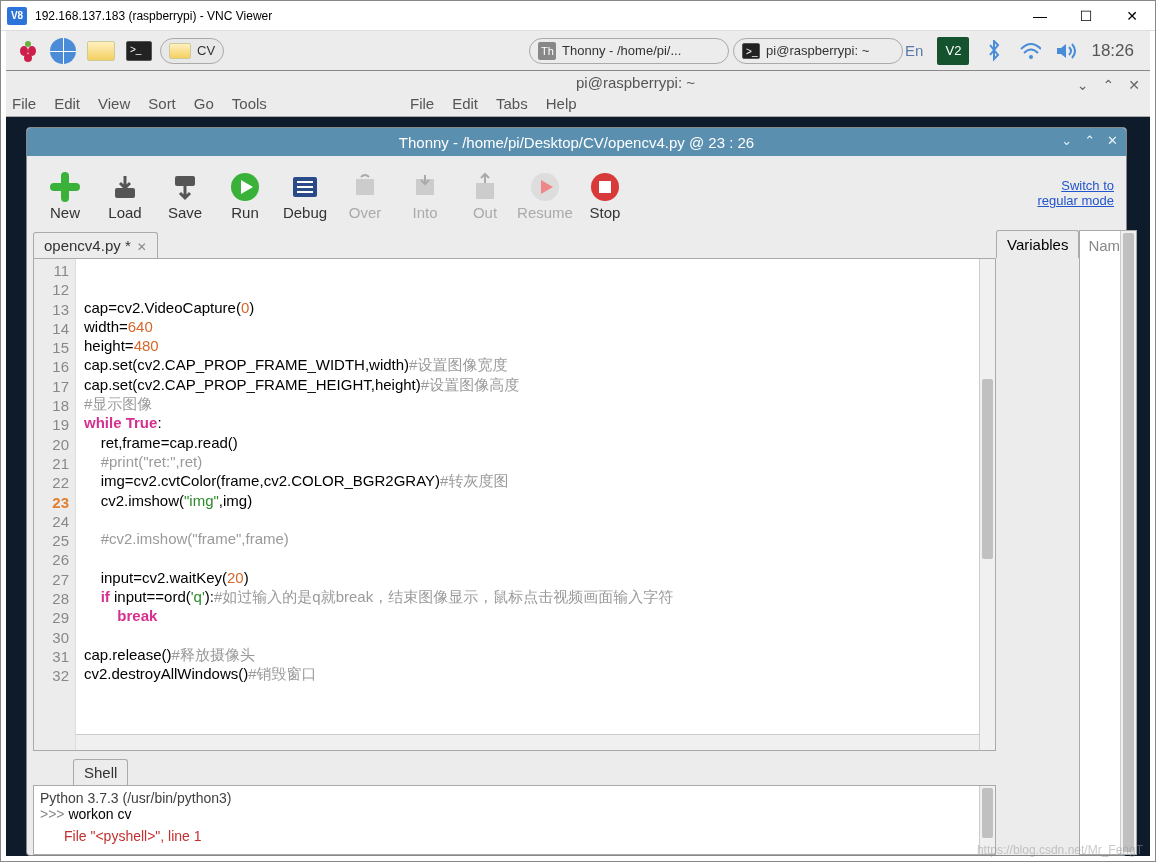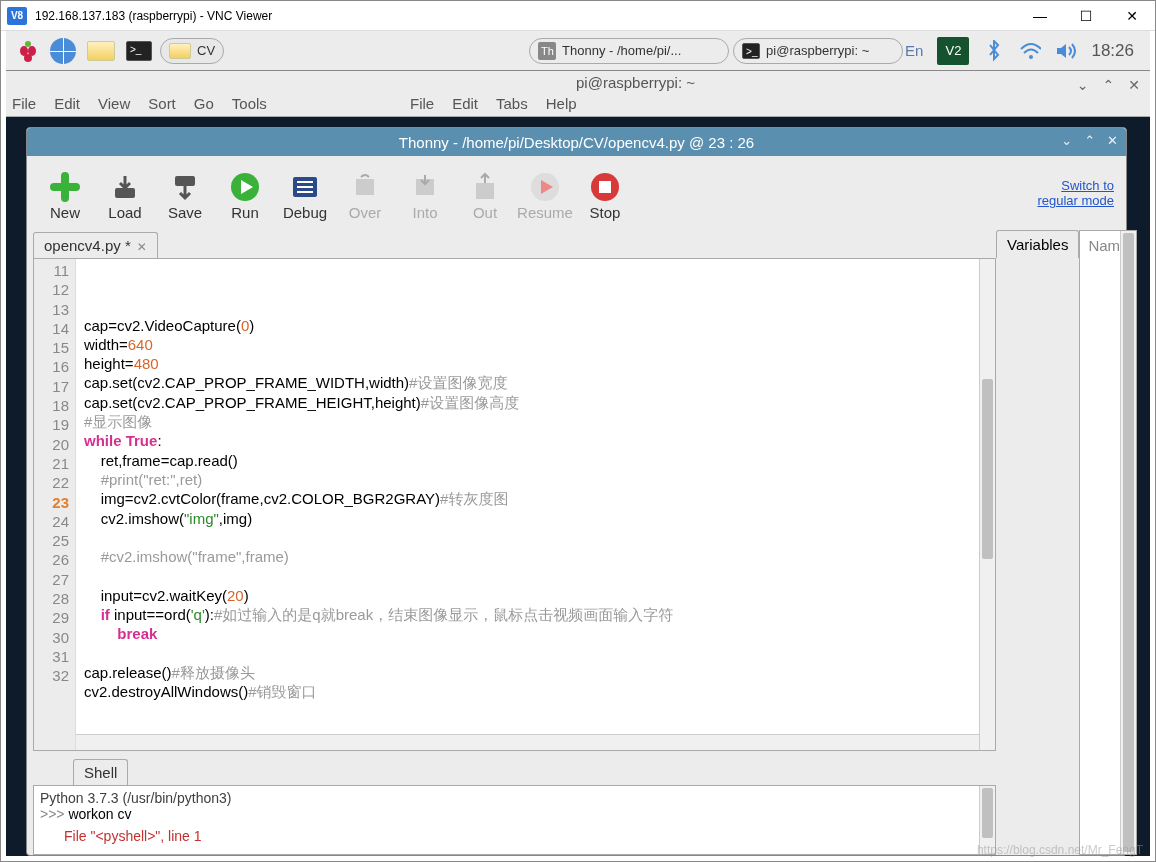--- a/index.html
+++ b/index.html
@@ -58,21 +58,21 @@
 .th-right { width:130px; display:flex; flex-direction:row; padding-right:6px; }
 
 .tab-strip { height:28px; display:flex; align-items:flex-end; }
 .tab { border:1px solid #aaa; border-bottom:0; background:#ececec; padding:4px 10px; font-size:15px; color:#333; display:flex; align-items:flex-end; gap:6px; border-radius:3px 3px 0 0; }
 .tab .x { color:#888; font-size:12px; }
 
 .editor { flex:1; border:1px solid #aaa; background:#fff; display:flex; overflow:hidden; position:relative; }
 .gutter { width:42px; background:#ececec; border-right:1px solid #ddd; font-family:Consolas,monospace; font-size:15px; color:#888; text-align:right; padding-top:2px; }
 .gutter div { height:19.3px; line-height:19.3px; padding-right:6px; }
 .gutter .cur { color:#e08030; font-weight:bold; }
-.code { flex:1; font-family:Consolas,"Microsoft YaHei",monospace; font-size:15px; padding-top:18px; white-space:pre; position:relative; }
+.code { flex:1; font-family:Consolas,"Microsoft YaHei",monospace; font-size:15px; padding-top:0; white-space:pre; position:relative; }
 .code .line { height:19.3px; line-height:19.3px; padding-left:8px; }
 .kw { color:#d62f8f; font-weight:bold; }
 .str { color:#2a8a2a; }
 .num { color:#d6662a; }
 .com { color:#9a9a9a; }
 .sb-v { position:absolute; right:0; top:0; bottom:0; width:16px; background:#f0f0f0; border-left:1px solid #ccc; }
 .sb-thumb { position:absolute; left:2px; right:2px; background:#c0c0c0; border-radius:2px; }
 .sb-h { position:absolute; left:42px; right:16px; bottom:0; height:16px; background:#f0f0f0; border-top:1px solid #ccc; }
 
 .shell-label { margin-top:6px;padding-left:40px; }

